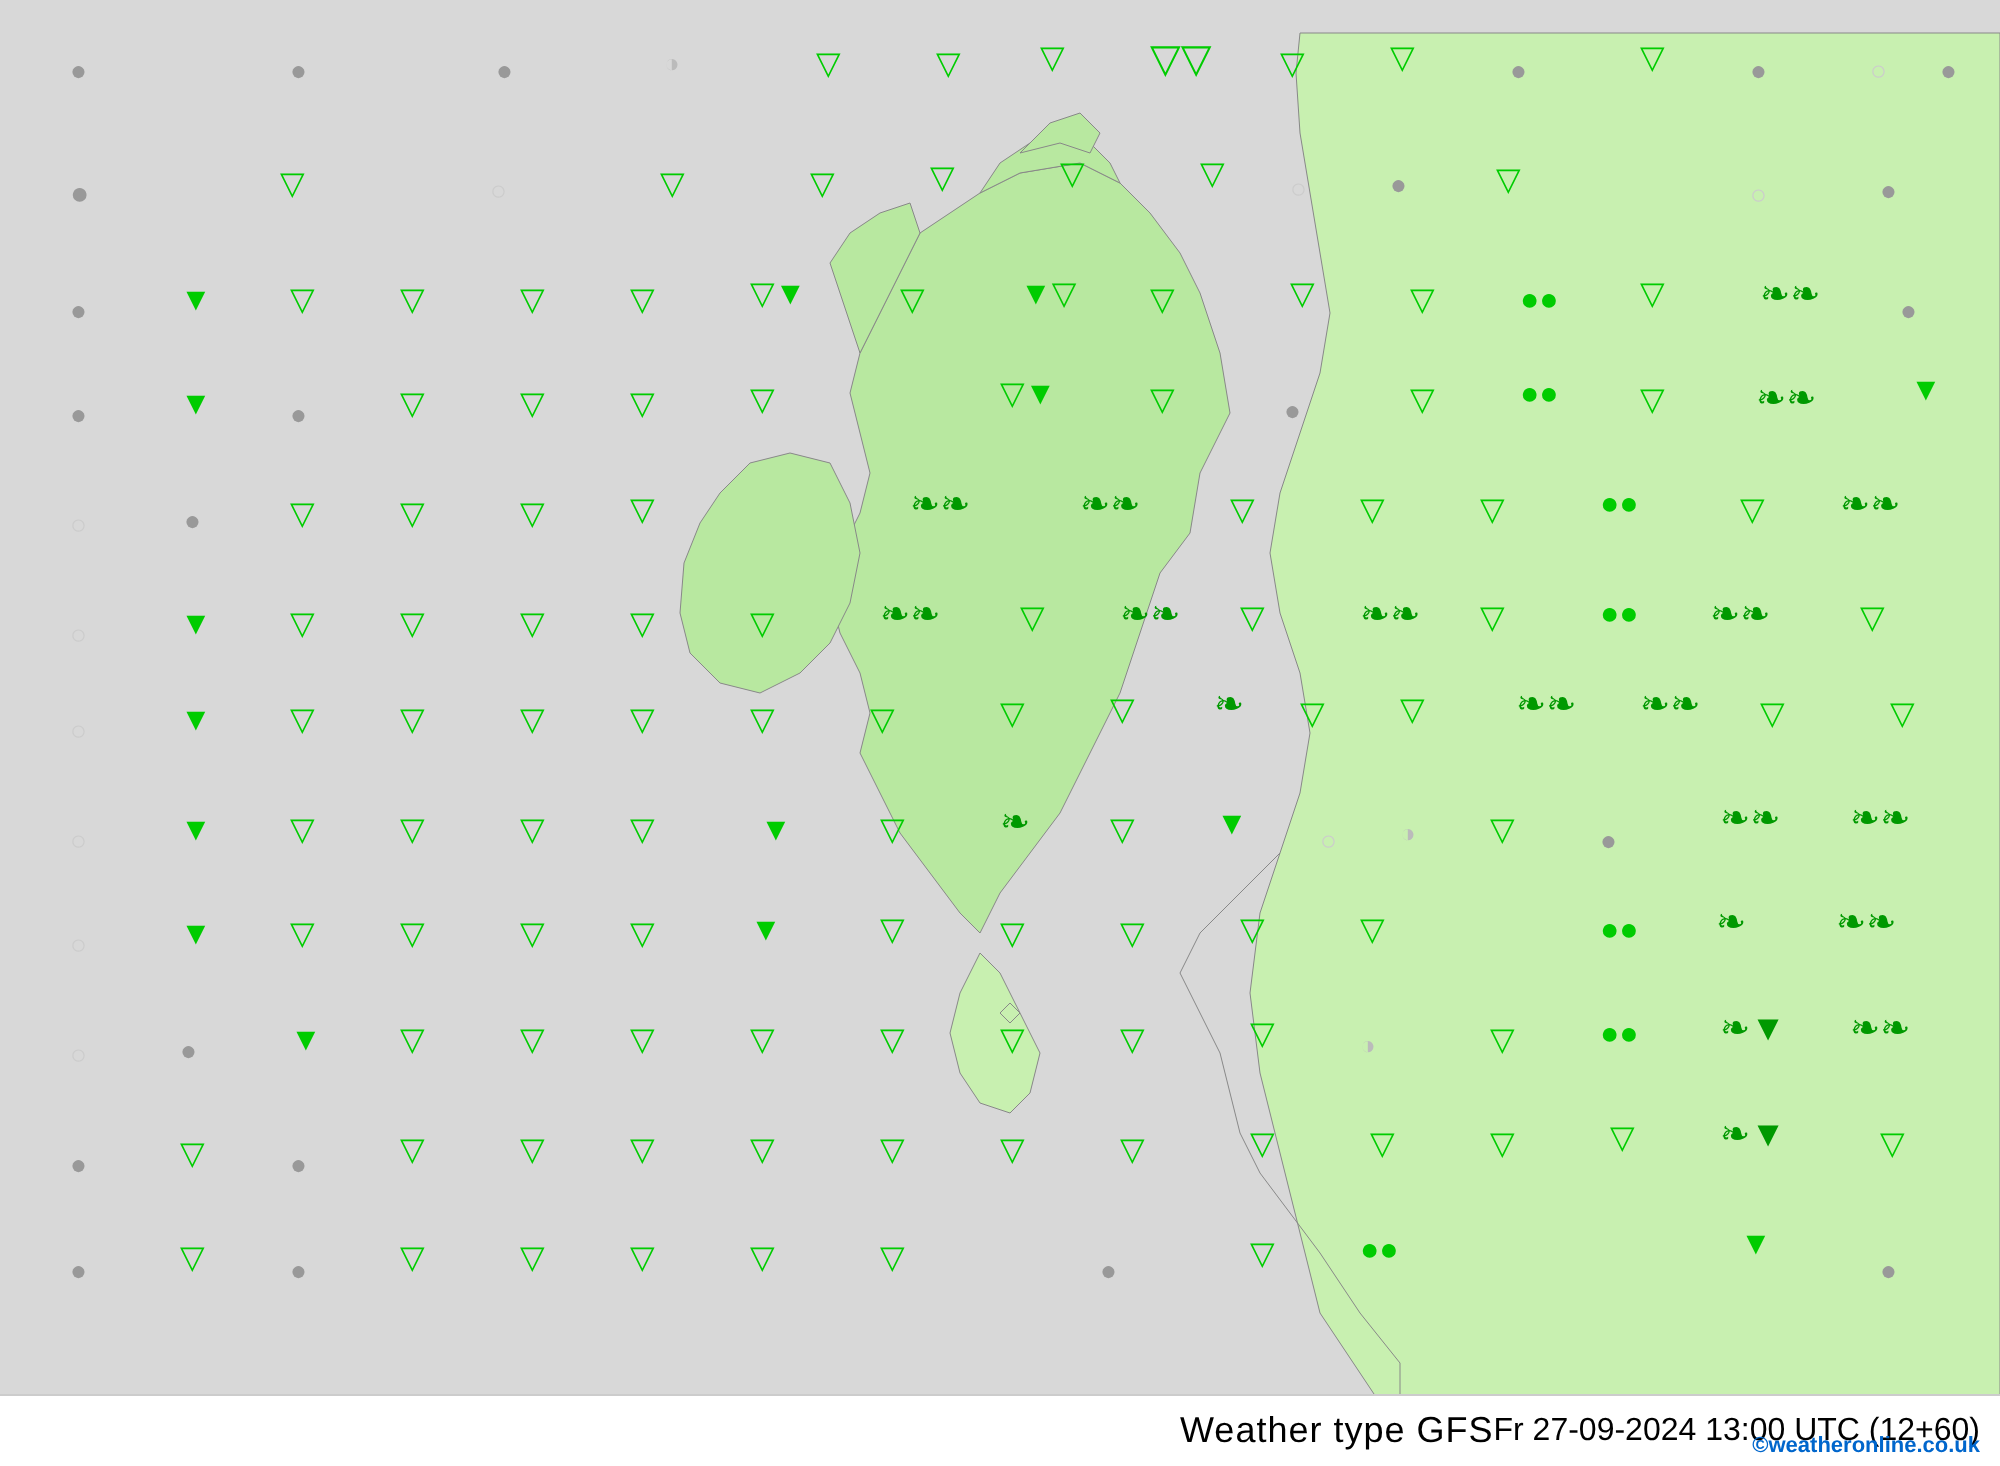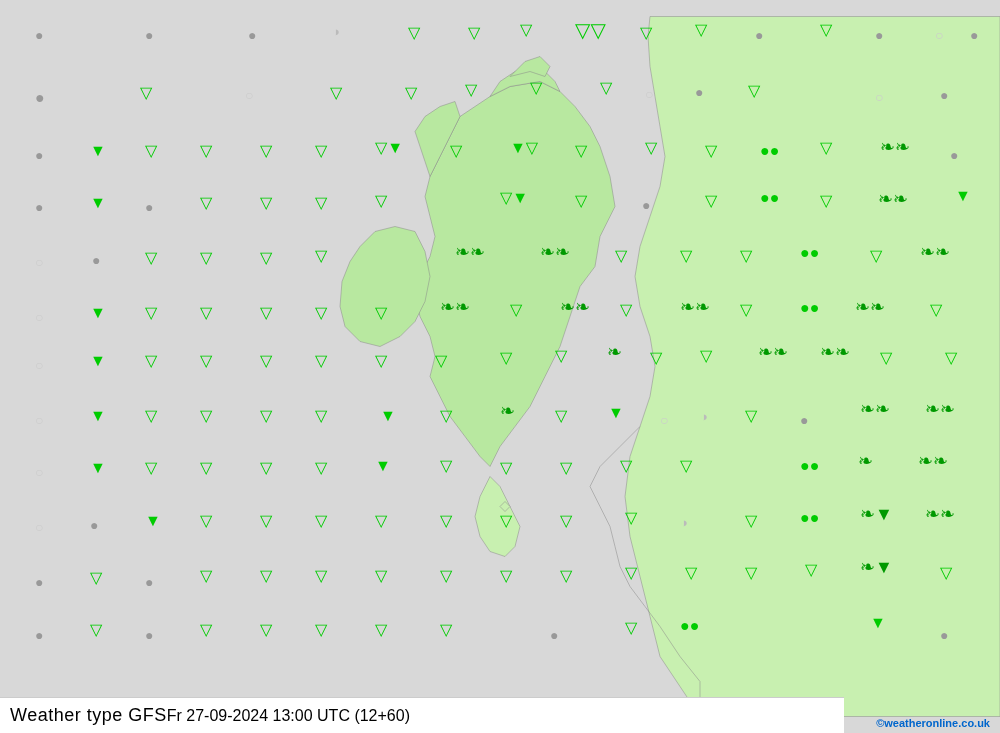--- a/index.html
+++ b/index.html
@@ -34,27 +34,27 @@
       top: 0; left: 0;
       width: 1000px;
       height: 733px;
     }
 
     
     #bottom-bar {
       position: absolute;
       bottom: 0;
       left: 0;
-      width: 844px;
+      width: 1000px;
       height: 36px;
       background: white;
       border-top: 1px solid #ccc;
       display: flex;
       align-items: center;
-      justify-content: flex-start;
+      justify-content: flex-end;
       padding: 0 10px;
       z-index: 100;
       margin-top: 44px;
     }
 
     #bottom-left {
       display: flex;
       align-items: center;
       gap: 0;
     }

